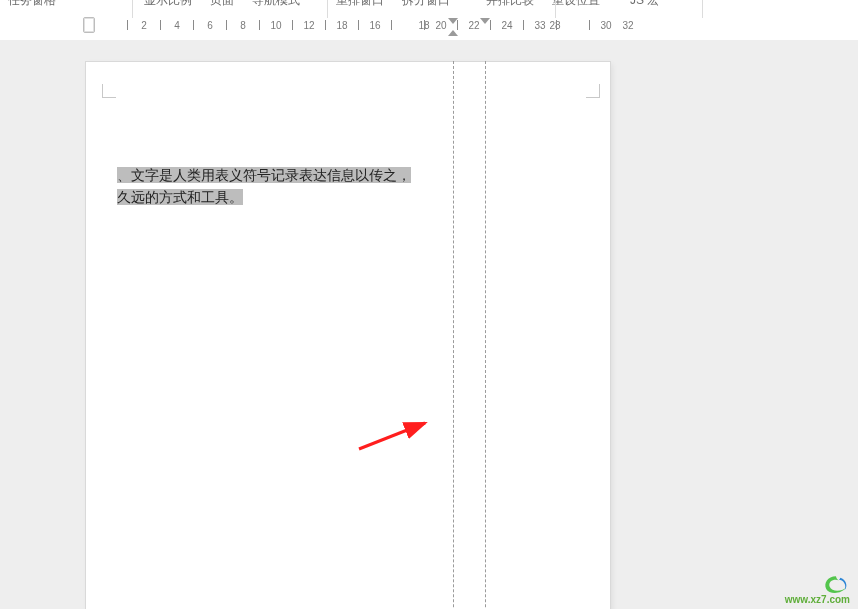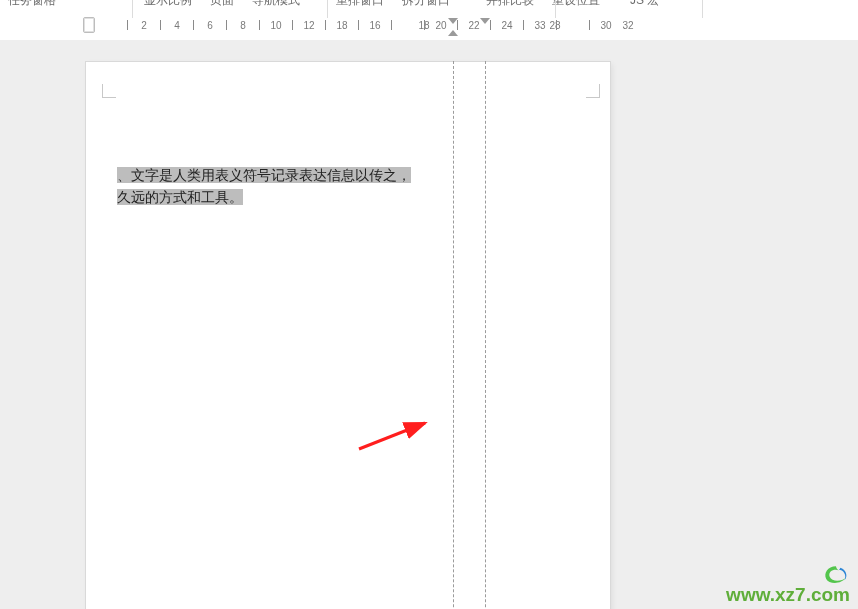--- a/index.html
+++ b/index.html
@@ -36,21 +36,21 @@
   
   .guide{position:absolute;top:-1px;bottom:-60px;width:0;border-left:1px dashed #9b9b9b;}
   .guide.g1{left:367px;}
   .guide.g2{left:399px;}
   
   .arrow{position:absolute;left:355px;top:375px;width:80px;height:40px;pointer-events:none;}
   
   .watermark{position:absolute;right:8px;bottom:4px;text-align:right;line-height:1.05;}
   .watermark .logo{display:flex;align-items:center;justify-content:flex-end;gap:4px;font-size:20px;font-weight:700;color:#5a6a78;}
   .watermark .swirl{width:28px;height:22px;}
-  .watermark .url{font-size:19px;color:#5fae3a;font-weight:600;}
+  .watermark .url{font-size:10px;color:#5fae3a;font-weight:600;}
 </style>
 </head>
 <body>
 <div class="app">
 
   <div class="toolbar">
     <div class="tb-items">
       <span>任务窗格</span>
       <span style="margin-left:70px">显示比例</span>
       <span>页面</span>

